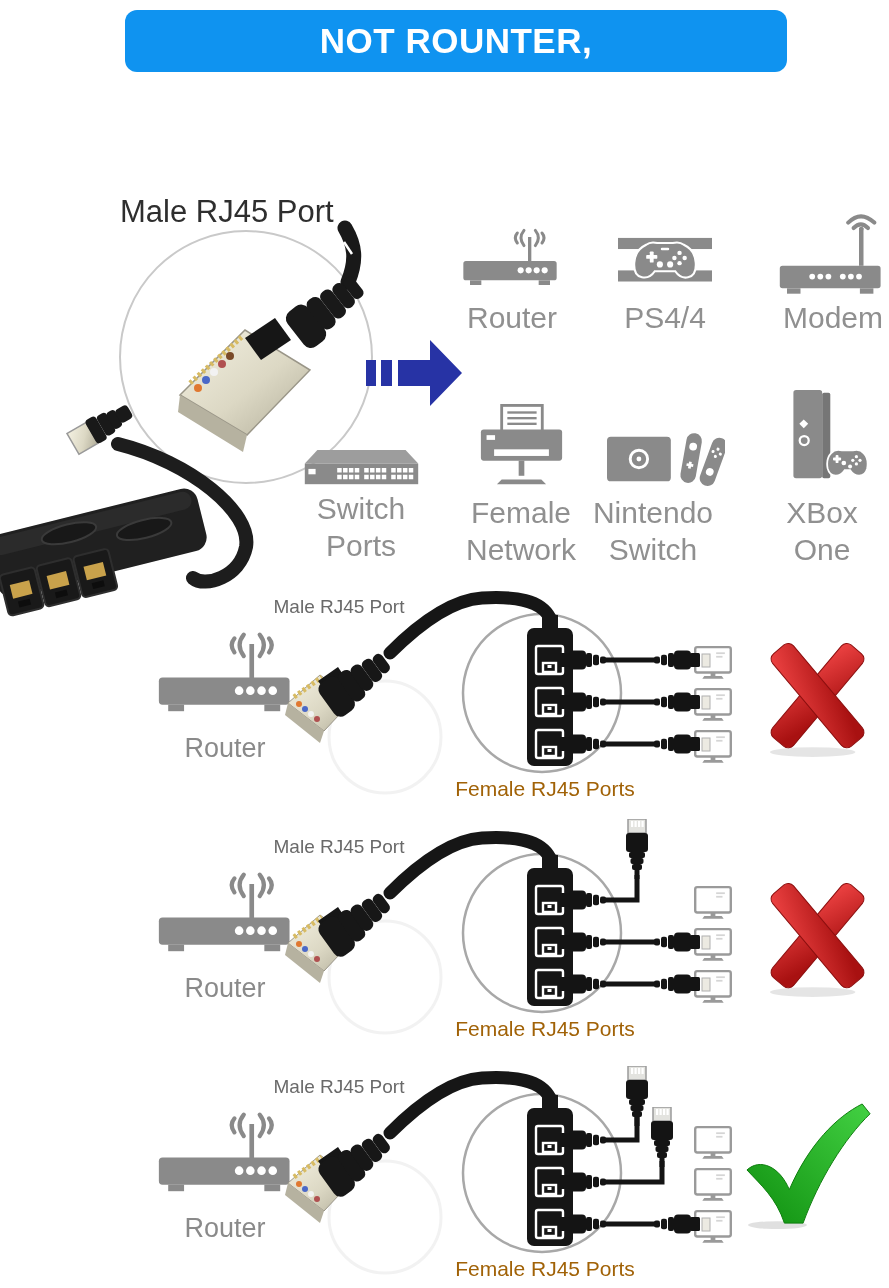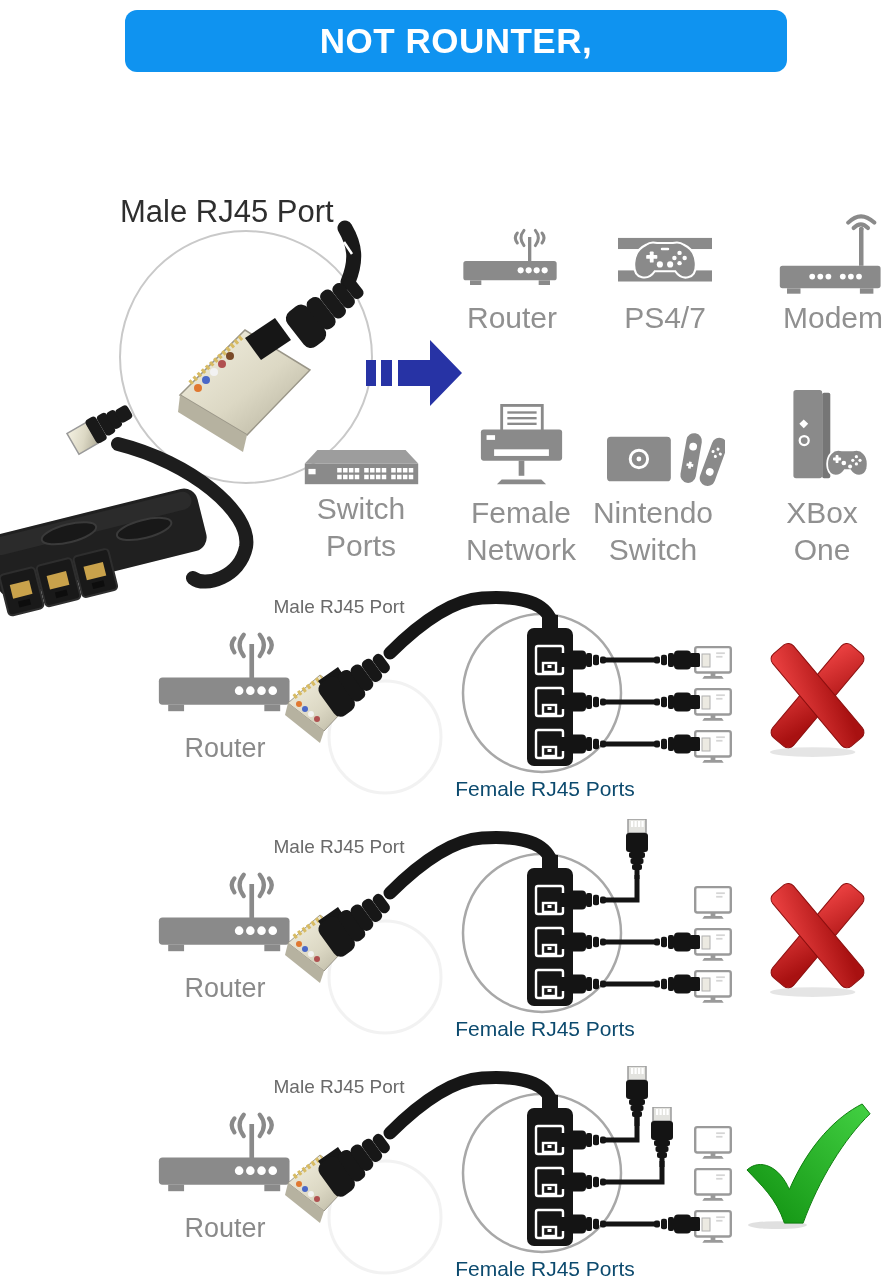--- a/index.html
+++ b/index.html
@@ -12,21 +12,21 @@
   .banner span{color:#fff;font-size:35px;font-weight:bold;letter-spacing:0.5px;white-space:nowrap;}
   
   .mag-title{left:120px;top:194px;width:300px;font-size:31px;color:#2e2e2e;}
   .mag-circle{left:119px;top:230px;width:250px;height:250px;border-radius:50%;
               background:#fff;border:2px solid #c9c9c9;}
   
   .dev-label{color:#909090;font-size:30px;text-align:center;line-height:37px;}
   
   .d-male{width:200px;text-align:center;font-size:19px;color:#6a6a6a;}
   .d-router{width:130px;text-align:center;font-size:27px;color:#8a8a8a;}
-  .d-female{width:200px;text-align:center;font-size:21px;color:#0c4a6e;}
+  .d-female{width:200px;text-align:center;font-size:21px;color:#a16207;}
   svg{overflow:visible;}
 </style>
 </head>
 <body>
 
 <svg width="0" height="0" style="position:absolute" aria-hidden="true">
   <defs>
     <linearGradient id="gradRed" x1="0" y1="0" x2="0.6" y2="1">
       <stop offset="0" stop-color="#ee4343"></stop>
         <stop offset="1" stop-color="#a81111"></stop>
@@ -337,21 +337,21 @@
         <use href="#sym-router"></use>
       </svg>
   </div>
   <div class="abs dev-label" style="left:452px;top:299px;width:120px">Router</div>
 
   <div class="abs" style="left:618px;top:234px">
     <svg width="94" height="54" viewBox="0 0 110 62">
         <use href="#sym-gamepad"></use>
       </svg>
   </div>
-  <div class="abs dev-label" style="left:605px;top:299px;width:120px">PS4/7</div>
+  <div class="abs dev-label" style="left:605px;top:299px;width:120px">PS4/4</div>
 
   <div class="abs" style="left:778px;top:210px">
     <svg width="108" height="90" viewBox="0 0 120 100">
         <use href="#sym-modem"></use>
       </svg>
   </div>
   <div class="abs dev-label" style="left:773px;top:299px;width:120px">Modem</div>
 
   <div class="abs" style="left:303px;top:448px">
     <svg width="117" height="40" viewBox="0 0 130 44">

